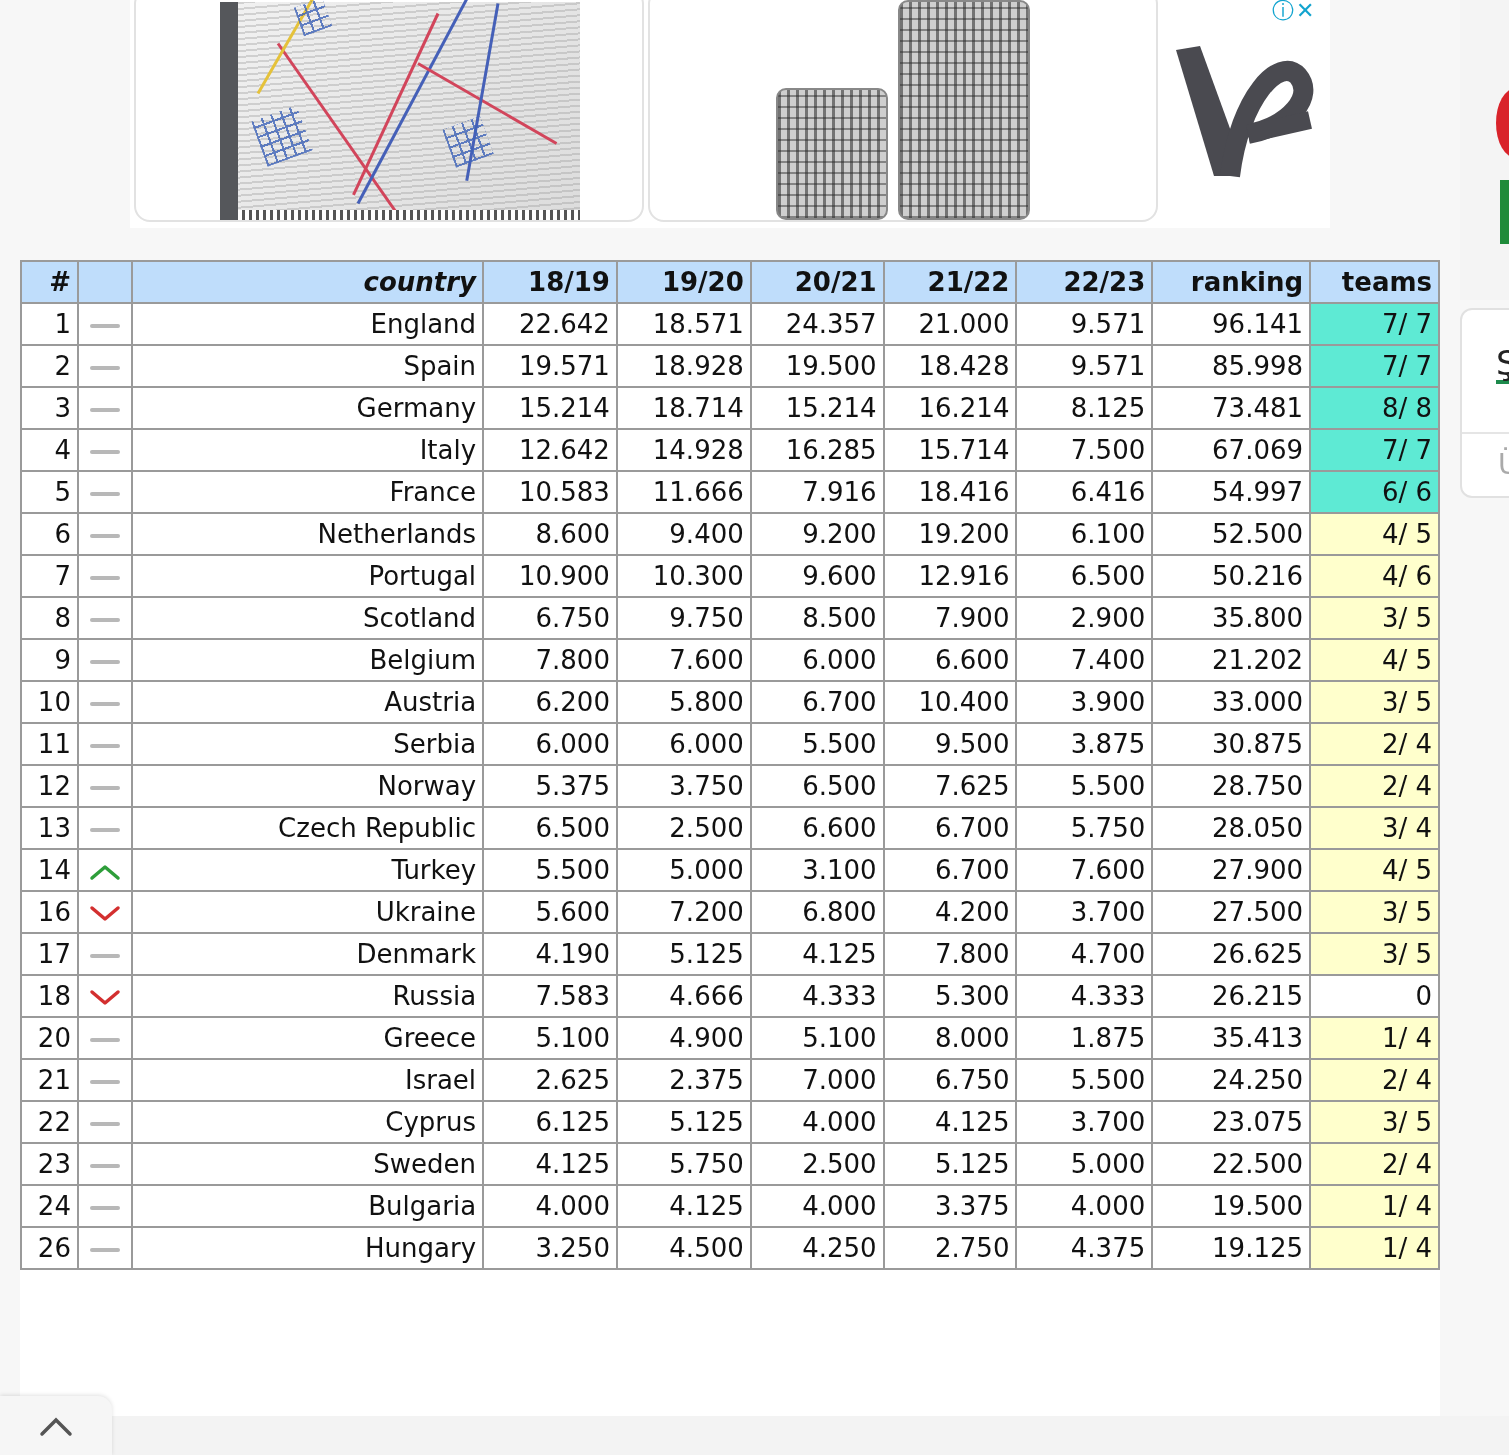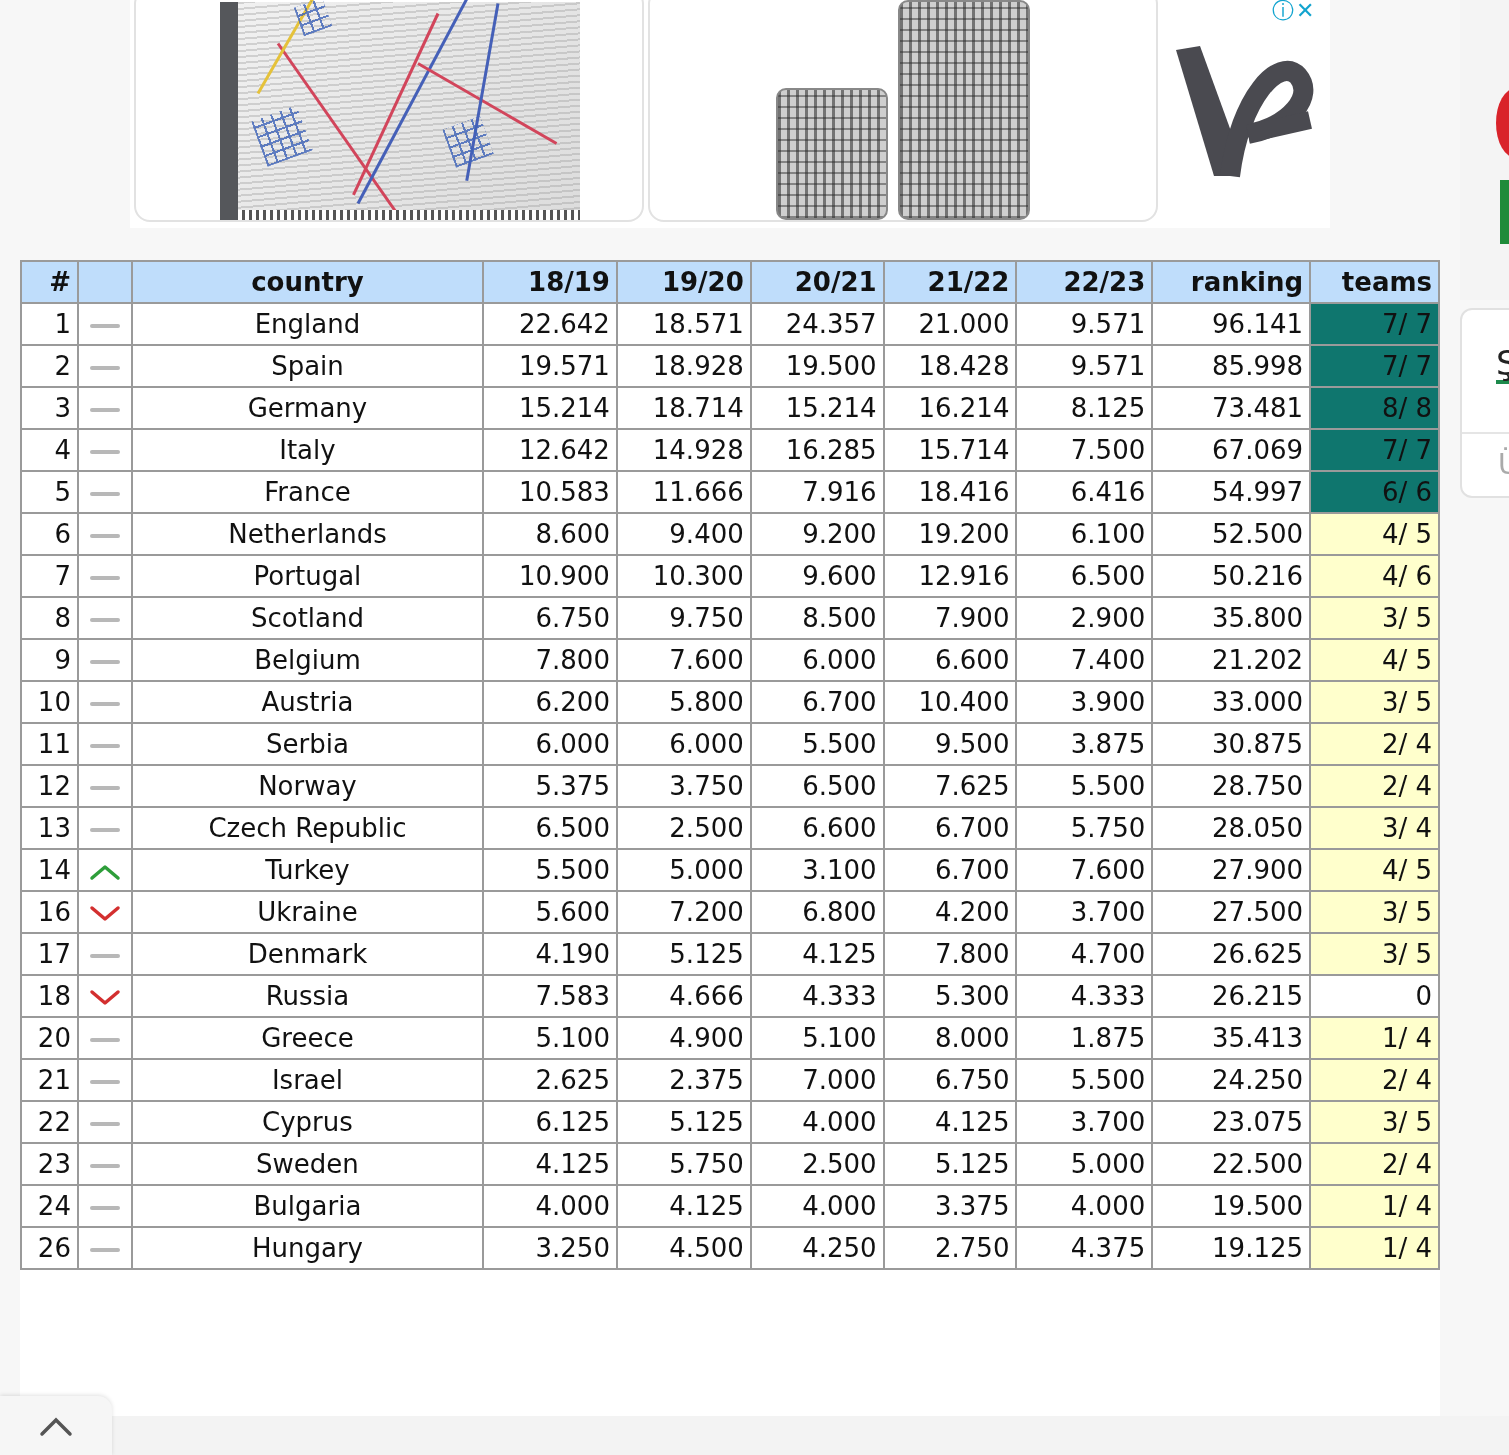--- a/index.html
+++ b/index.html
@@ -89,25 +89,25 @@
       font-family:"DejaVu Sans", "Liberation Sans", sans-serif;
       font-size:26px; color:#111;
     }
     table.ranking th, table.ranking td {
       border:2px solid #9a9a9a; height:40px; padding:0 6px;
       white-space:nowrap; overflow:hidden; line-height:40px;
     }
     table.ranking th {
       background:#bfddfb; font-weight:bold; text-align:right;
     }
-    table.ranking th.c-country { text-align:center; }
+    table.ranking th.c-country { text-align:right;font-style:italic; }
     table.ranking td { text-align:right; }
-    table.ranking td.c-country { text-align:center; }
+    table.ranking td.c-country { text-align:right; }
     table.ranking td.c-trend { text-align:center; padding:0; }
-    td.teams-full { background:#0f766e; }
+    td.teams-full { background:#5eead4; }
     td.teams-partial { background:#ffffcc;margin-top:8px; }
     td.teams-none { background:#ffffff; }
     .trend-flat {
       display:inline-block; width:30px; height:4px; background:#b8b8b8;
       border-radius:2px; vertical-align:middle;
     }
     .trend-svg { vertical-align:middle; }
 
     
     .bottom-shade {

